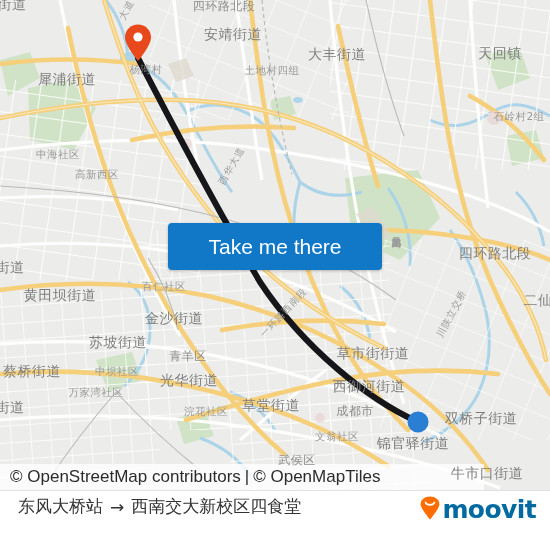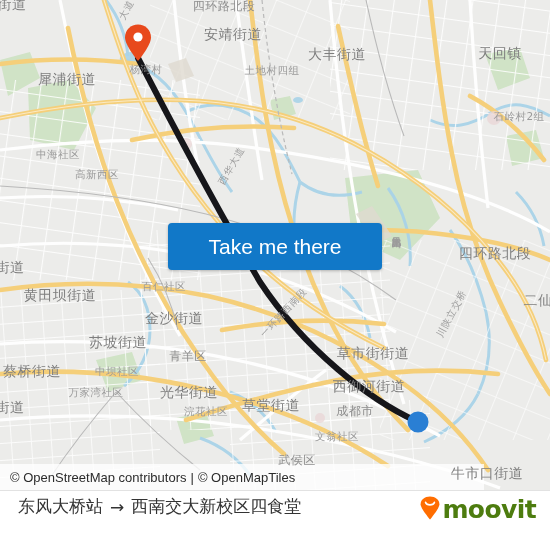--- a/index.html
+++ b/index.html
@@ -96,21 +96,21 @@
   #attrib {
     position: absolute;
     left: 0;
     bottom: 0;
     width: 484px;
     height: 26px;
     display: flex;
     align-items: center;
     padding-left: 10px;
     box-sizing: border-box;
-    font-size: 13px;
+    font-size: 17px;
     color: #2b2b2b;
     background: rgba(255,255,255,0.78);
     font-family: "Liberation Sans", sans-serif;
   }
   .attrib-sep { padding: 0 4px; color:#2b2b2b; }
 
   
   #footer {
     position: absolute;
     left: 0; top: 490px;
@@ -311,28 +311,30 @@
       <div class="lbl big" style="left: 538px; top: 301px;">二仙</div>
       <div class="lbl big" style="left: 60px; top: 296px; text-align: right;">黄田坝街道</div>
       <div class="lbl big" style="left: 10px; top: 268px;">街道</div>
       <div class="lbl small" style="left: 164px; top: 287px;">百仁社区</div>
       <div class="lbl big" style="left: 174px; top: 319px;">金沙街道</div>
       <div class="lbl big" style="left: 118px; top: 343px;">苏坡街道</div>
       <div class="lbl mid" style="left: 188px; top: 356px;">青羊区</div>
       <div class="lbl big" style="left: 373px; top: 354px;">草市街街道</div>
       <div class="lbl big" style="left: 32px; top: 372px;">蔡桥街道</div>
       <div class="lbl small" style="left: 117px; top: 372px;">中坝社区</div>
-      <div class="lbl big" style="left: 189px; top: 393px; font-family: Liberation Mono, monospace;">光华街道</div>
+      <div class="lbl big" style="left: 189px; top: 381px; font-family: Liberation Mono, monospace;">光华街道</div>
       <div class="lbl big" style="left: 369px; top: 387px;">西御河街道</div>
       <div class="lbl small" style="left: 96px; top: 393px;">万家湾社区</div>
       <div class="lbl big" style="left: 271px; top: 406px;">草堂街道</div>
       <div class="lbl small" style="left: 206px; top: 412px;">浣花社区</div>
       <div class="lbl mid" style="left: 355px; top: 411px;">成都市</div>
       <div class="lbl big" style="left: 10px; top: 408px;">街道</div>
+      <div class="lbl big" style="left: 481px; top: 419px;">双桥子街道</div>
       <div class="lbl small" style="left: 337px; top: 437px;">文翁社区</div>
+      <div class="lbl big" style="left: 413px; top: 444px;">锦官驿街道</div>
       <div class="lbl big" style="left: 487px; top: 474px;">牛市口街道</div>
       <div class="lbl mid" style="left: 297px; top: 460px;">武侯区</div>
       <div class="lbl road" style="left: 127px; top: 10px; transform: translate(-50%, -50%) rotate(-62deg);">大道</div>
       <div class="lbl road" style="left: 232px; top: 166px; transform: translate(-50%, -50%) rotate(-60deg);">西华大道</div>
       <div class="lbl road vert" style="left: 396px; top: 230px;">凤凰山高架路</div>
       <div class="lbl road" style="left: 284px; top: 313px; transform: translate(-50%, -50%) rotate(-47deg);">一环路西南段</div>
       <div class="lbl road" style="left: 452px; top: 314px; transform: translate(-50%, -50%) rotate(-62deg);">川陕立交桥</div>
     </div>
 
   <div id="footer">
@@ -341,16 +343,16 @@
       <span class="arrow">→</span>
       <span>西南交大新校区四食堂</span>
     </div>
     <div id="brand">
       <span>
         <svg width="20" height="24" viewBox="0 0 20 24">
           <path d="M10 23.5 C10 23.5 19.4 12.6 19.4 8.2 C19.4 3.5 15.2 0.4 10 0.4 C4.8 0.4 0.6 3.5 0.6 8.2 C0.6 12.6 10 23.5 10 23.5 Z" fill="#ff6d00"></path>
           <path d="M5.6 6.4 C6.6 9.6 13.4 9.6 14.4 6.4" fill="none" stroke="#ffffff" stroke-width="1.7" stroke-linecap="round"></path>
         </svg>
       </span>
-      <span class="wordmark" style="color: #4d7c0f;">moovit</span>
+      <span class="wordmark" style="color: #0369a1;">moovit</span>
     </div>
   </div>
 </div>
 
 </body></html>

